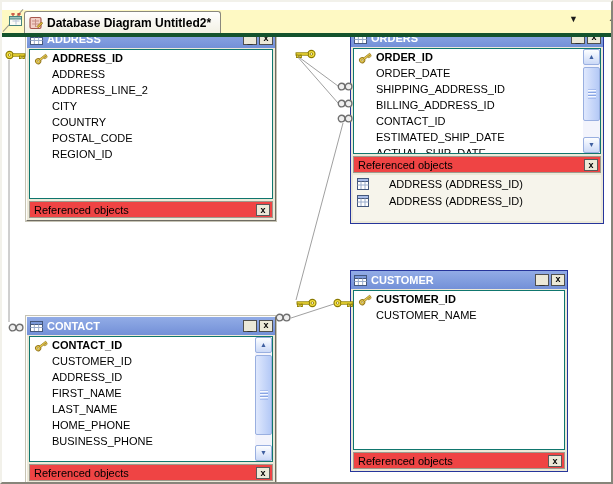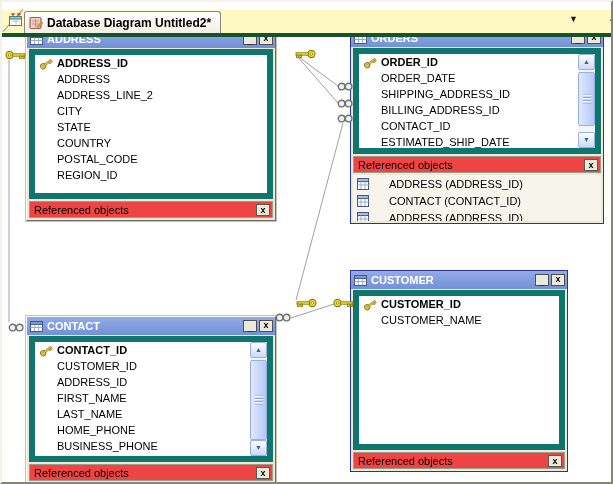--- a/index.html
+++ b/index.html
@@ -22,21 +22,21 @@
   
   .twin{position:absolute;box-sizing:border-box;background:#ece9d8;display:flex;flex-direction:column;
     border:1px solid;border-color:#fdfdfa #6e6b61 #6e6b61 #fdfdfa;box-shadow:0 0 0 1px #c6c3b4;z-index:3;}
   .twin.selected{border:1px solid #26359b;box-shadow:none;}
   .twin-title{height:18px;flex:none;display:flex;align-items:center;gap:4px;padding:0 2px 0 3px;
     background:linear-gradient(#92ace6,#7390d8);color:#fff;font-size:11px;font-weight:bold;}
   .twin-btns{margin-left:auto;display:flex;gap:2px;}
   .tbtn{width:14px;height:12px;box-sizing:border-box;background:#ece9d8;border:1px solid #4f4f4f;
     color:#000;font-size:9px;font-weight:bold;line-height:9px;text-align:center;cursor:default;}
   .tbtn.min{line-height:15px;}
-  .twin-list{position:relative;margin:1px 2px 0 2px;background:#fff;border:6px solid #0f766e;
+  .twin-list{position:relative;margin:1px 2px 0 2px;background:#fff;border:1px solid #0f766e;
     overflow:hidden;box-sizing:border-box;}
   .twin-list.fill{flex:1;}
   .frow{height:16px;display:flex;align-items:center;padding-left:22px;font-size:11px;color:#000;white-space:nowrap;}
   .frow.pk{padding-left:4px;font-weight:bold;gap:4px;}
   .frow .rowkey{flex:none;display:block;}
   
   .twin-ref-bar{flex:none;height:15px;margin:2px 2px 2px 2px;background:#ef4444;
     border:1px solid #9d9a8e;display:flex;align-items:center;padding:0 2px 0 4px;font-size:11px;box-sizing:content-box;}
   .refx{margin-left:auto;width:14px;height:12px;box-sizing:border-box;background:#ece9d8;
     border:1px solid #5a5a5a;font-size:9px;font-weight:bold;line-height:10px;text-align:center;cursor:default;}
@@ -124,23 +124,20 @@
             <div class="frow">
               <span>ADDRESS</span>
             </div>
             <div class="frow">
               <span>ADDRESS_LINE_2</span>
             </div>
             <div class="frow">
               <span>CITY</span>
             </div>
             <div class="frow">
-              <span>STATE</span>
-            </div>
-            <div class="frow">
               <span>COUNTRY</span>
             </div>
             <div class="frow">
               <span>POSTAL_CODE</span>
             </div>
             <div class="frow">
               <span>REGION_ID</span>
             </div>
           </div>
           <div class="twin-ref-bar">
@@ -205,28 +202,20 @@
             <div class="refx">x</div>
           </div>
           <div class="twin-ref-items">
             <div class="ref-item">
               <svg width="12" height="12">
                 <rect x="0.5" y="0.5" width="11" height="11" fill="#fff" stroke="#44577c"></rect>
                 <rect x="0.5" y="0.5" width="11" height="3" fill="#a8bce8" stroke="#44577c"></rect>
                 <path d="M4,3.5 V11 M8,3.5 V11 M0.5,7 H11.5" stroke="#9aaccc" stroke-width="1" fill="none"></path>
               </svg>
               <span>ADDRESS (ADDRESS_ID)</span>
-            </div>
-            <div class="ref-item">
-              <svg width="12" height="12">
-                <rect x="0.5" y="0.5" width="11" height="11" fill="#fff" stroke="#44577c"></rect>
-                <rect x="0.5" y="0.5" width="11" height="3" fill="#a8bce8" stroke="#44577c"></rect>
-                <path d="M4,3.5 V11 M8,3.5 V11 M0.5,7 H11.5" stroke="#9aaccc" stroke-width="1" fill="none"></path>
-              </svg>
-              <span>CONTACT (CONTACT_ID)</span>
             </div>
             <div class="ref-item">
               <svg width="12" height="12">
                 <rect x="0.5" y="0.5" width="11" height="11" fill="#fff" stroke="#44577c"></rect>
                 <rect x="0.5" y="0.5" width="11" height="3" fill="#a8bce8" stroke="#44577c"></rect>
                 <path d="M4,3.5 V11 M8,3.5 V11 M0.5,7 H11.5" stroke="#9aaccc" stroke-width="1" fill="none"></path>
               </svg>
               <span>ADDRESS (ADDRESS_ID)</span>
             </div>
           </div>

